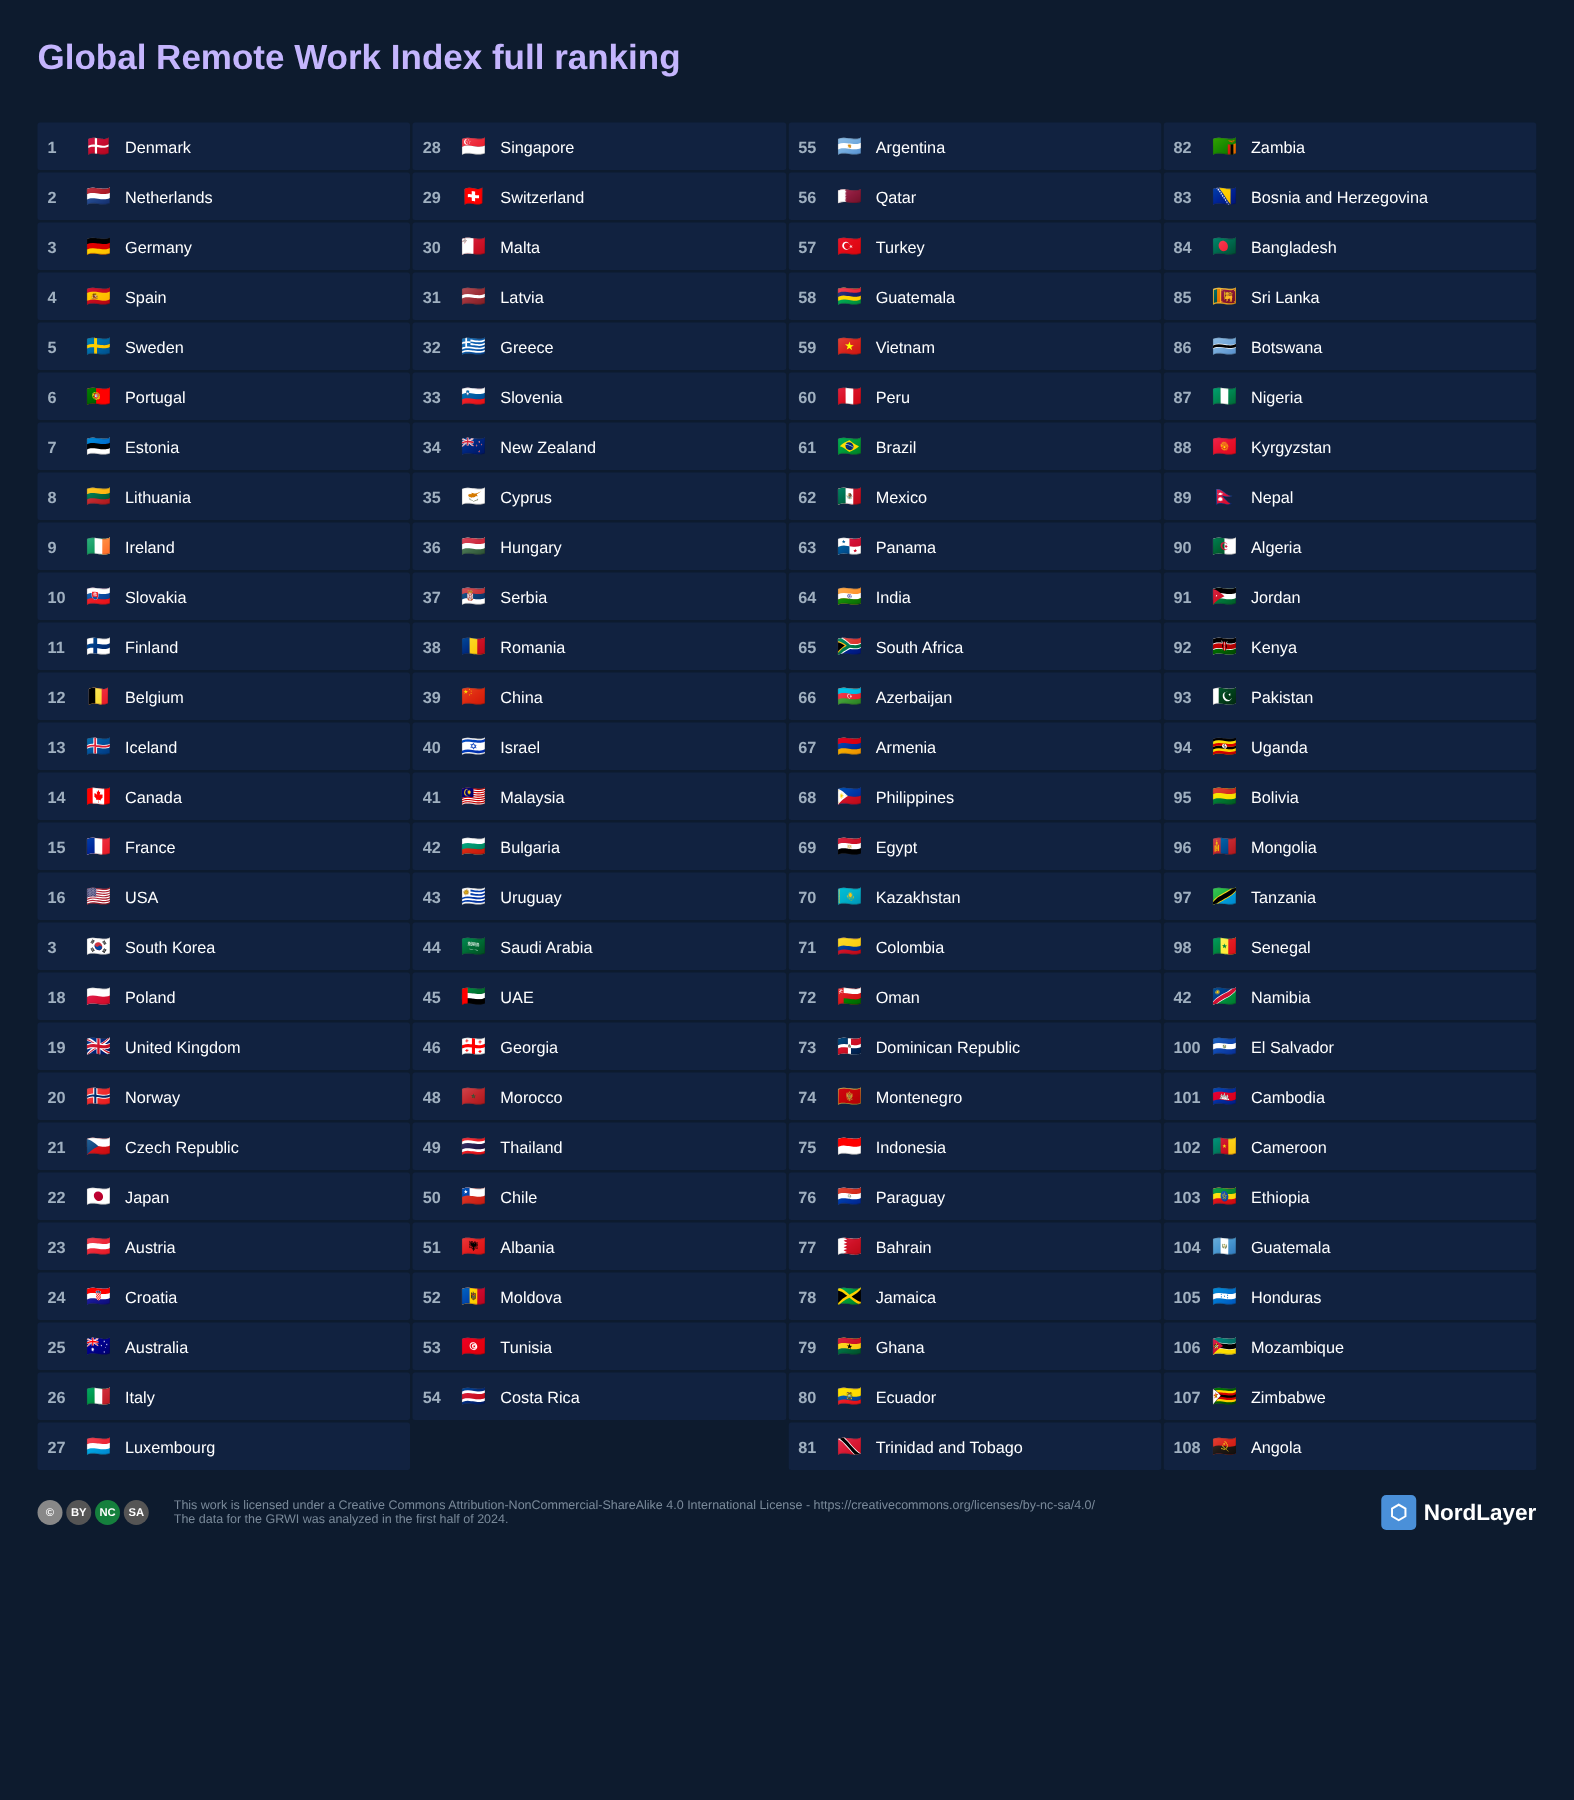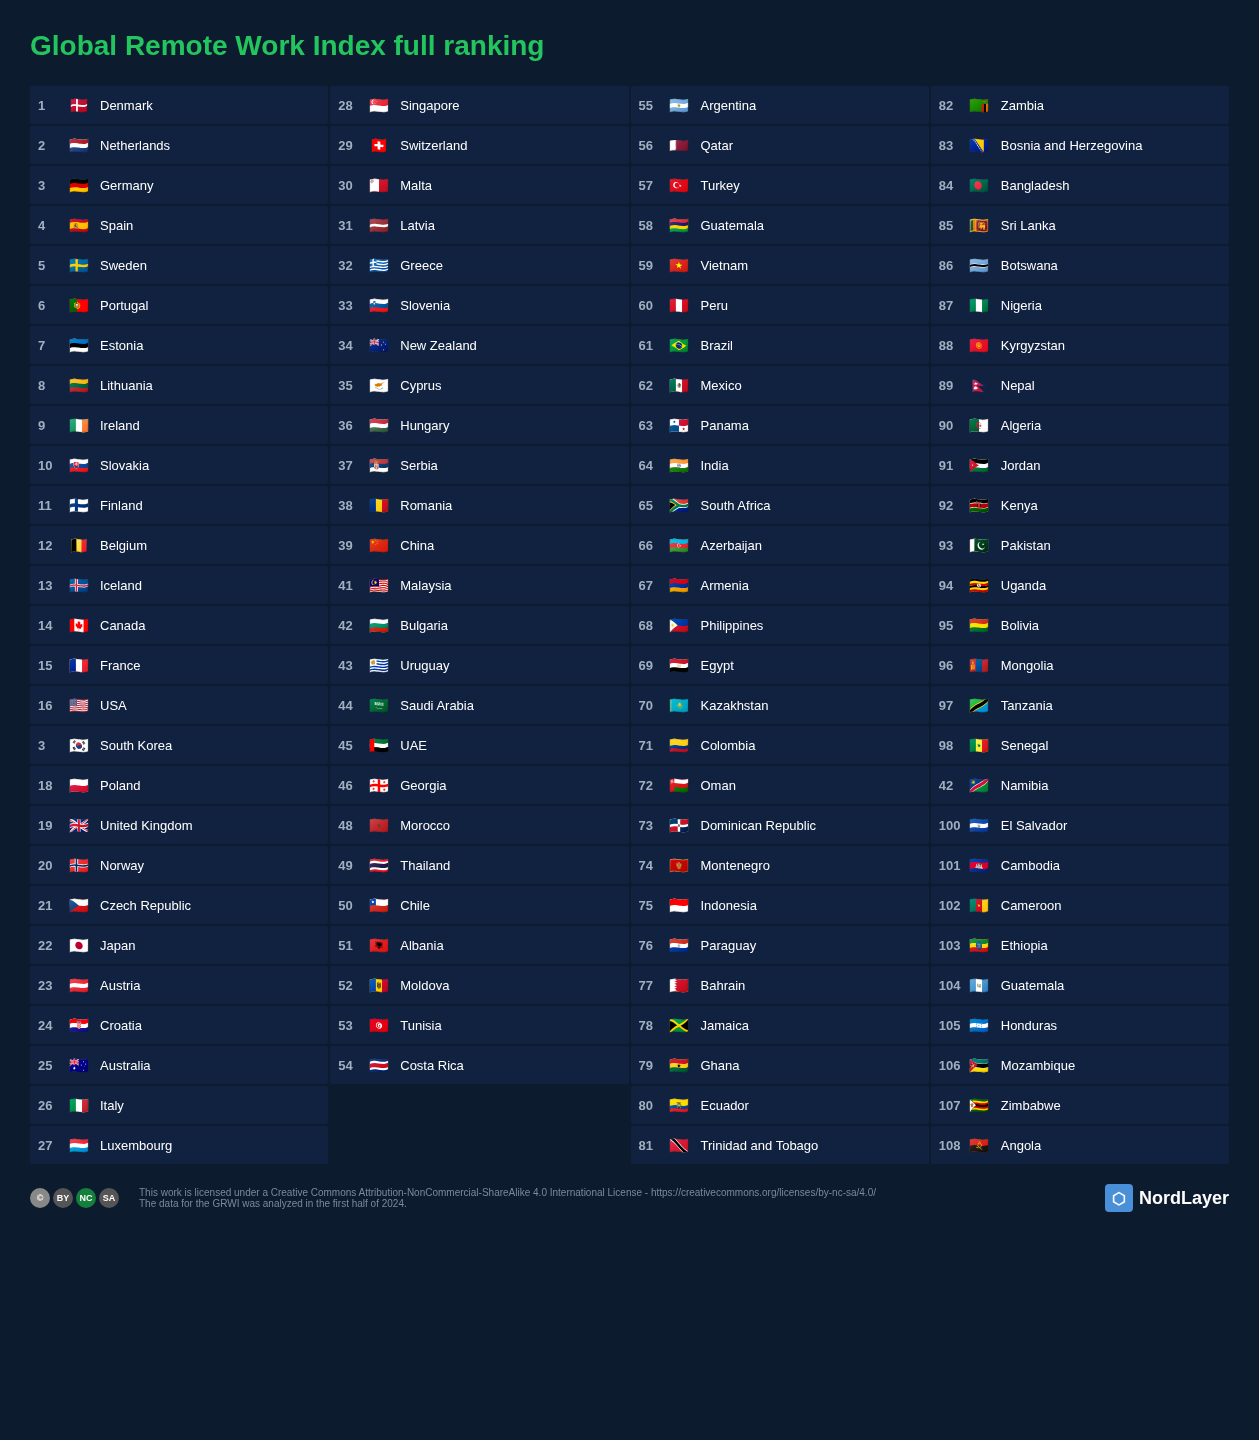--- a/index.html
+++ b/index.html
@@ -7,22 +7,22 @@
       background-color: #0d1b2e;
       color: #ffffff;
       font-family: Arial, sans-serif;
       width: 1259px;
       min-height: 1440px;
       padding: 30px 30px 20px 30px;
     }
     h1 {
       font-size: 28px;
       font-weight: bold;
-      margin-bottom: 24px;
-      color: #22c55e;
+      margin-bottom: 36px;
+      color: #c4b5fd;
     }
     .grid {
       display: grid;
       grid-template-columns: repeat(4, 1fr);
       gap: 2px;
     }
     .col {
       display: flex;
       flex-direction: column;
       gap: 2px;
@@ -304,20 +304,25 @@
       </div>
       <div class="row">
         <span class="rank">38</span>
         <div class="flag">🇷🇴</div>
         <span class="country-name">Romania</span>
       </div>
       <div class="row">
         <span class="rank">39</span>
         <div class="flag">🇨🇳</div>
         <span class="country-name">China</span>
+      </div>
+      <div class="row">
+        <span class="rank">40</span>
+        <div class="flag">🇮🇱</div>
+        <span class="country-name">Israel</span>
       </div>
       <div class="row">
         <span class="rank">41</span>
         <div class="flag">🇲🇾</div>
         <span class="country-name">Malaysia</span>
       </div>
       <div class="row">
         <span class="rank">42</span>
         <div class="flag">🇧🇬</div>
         <span class="country-name">Bulgaria</span>

